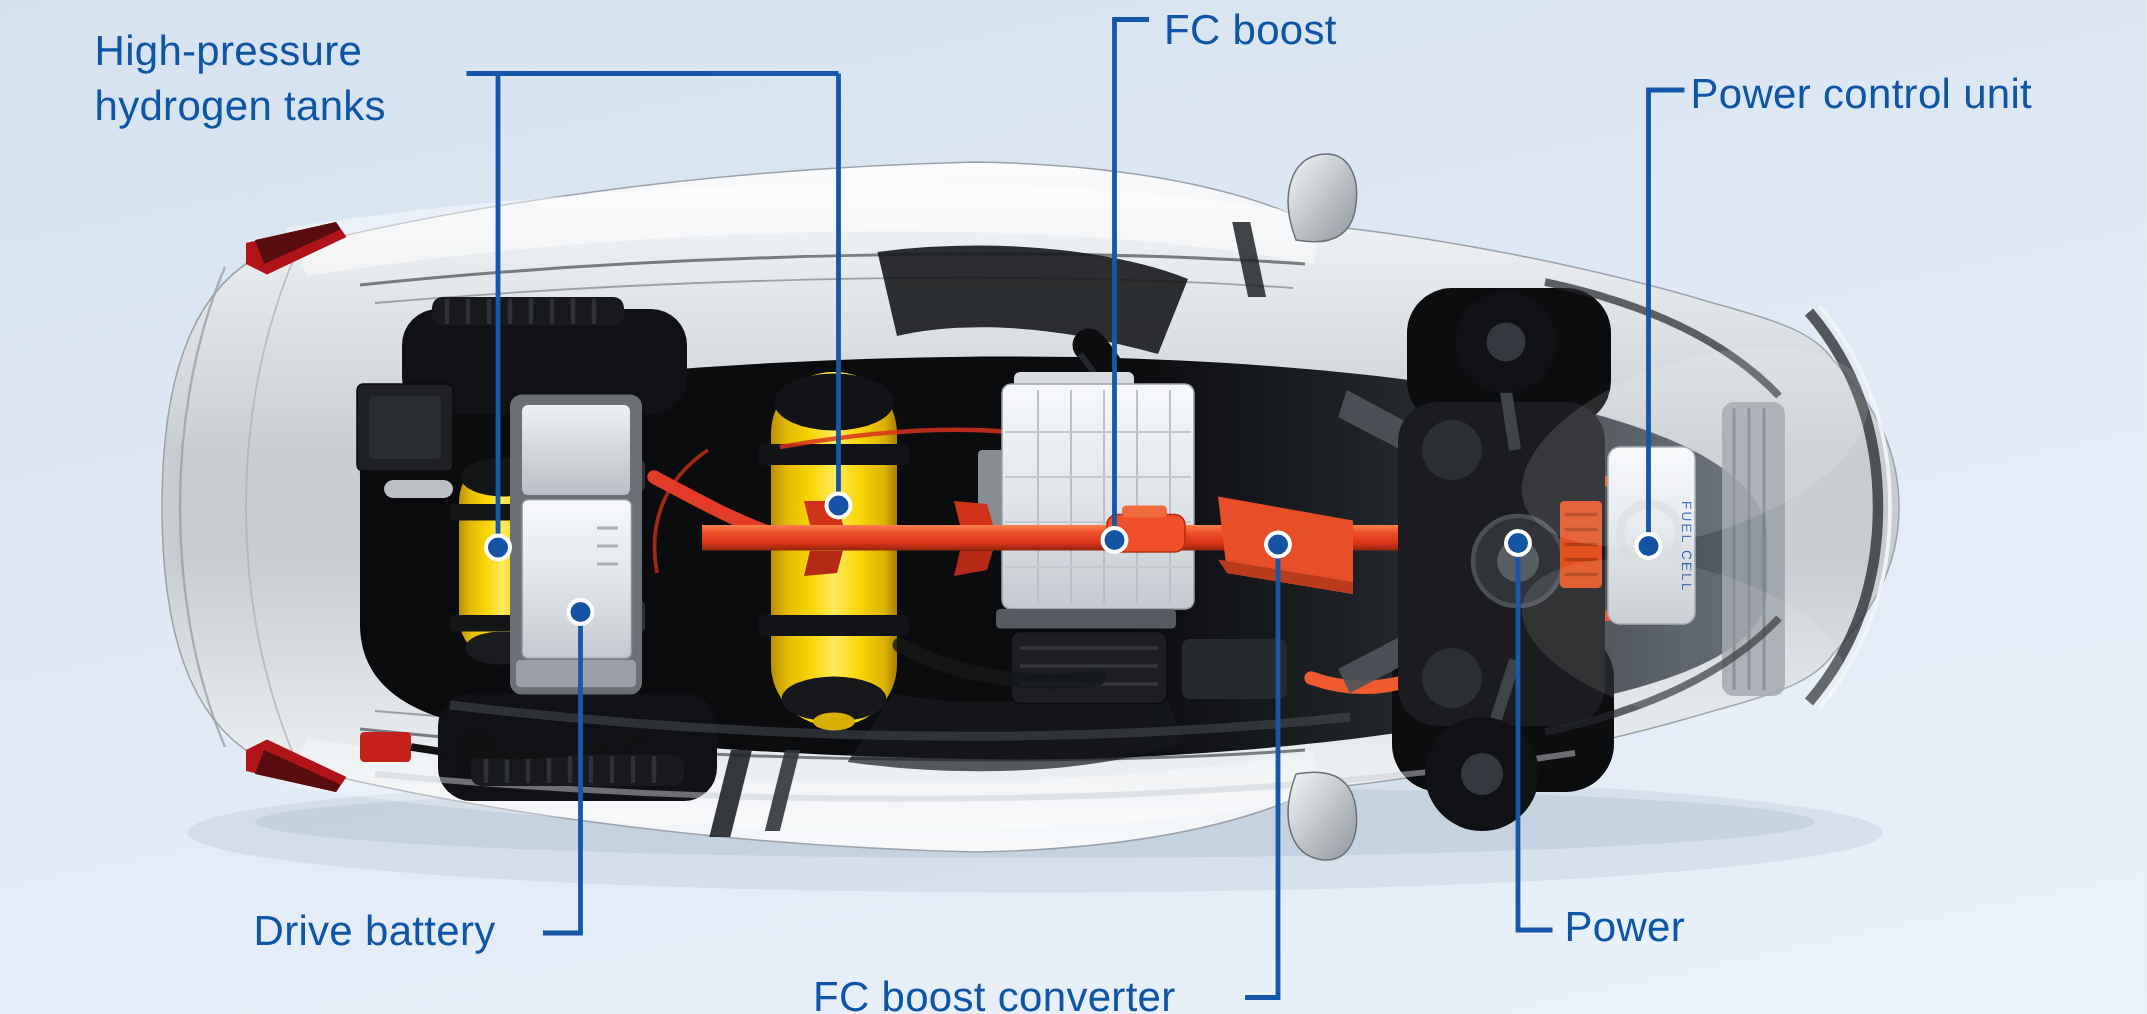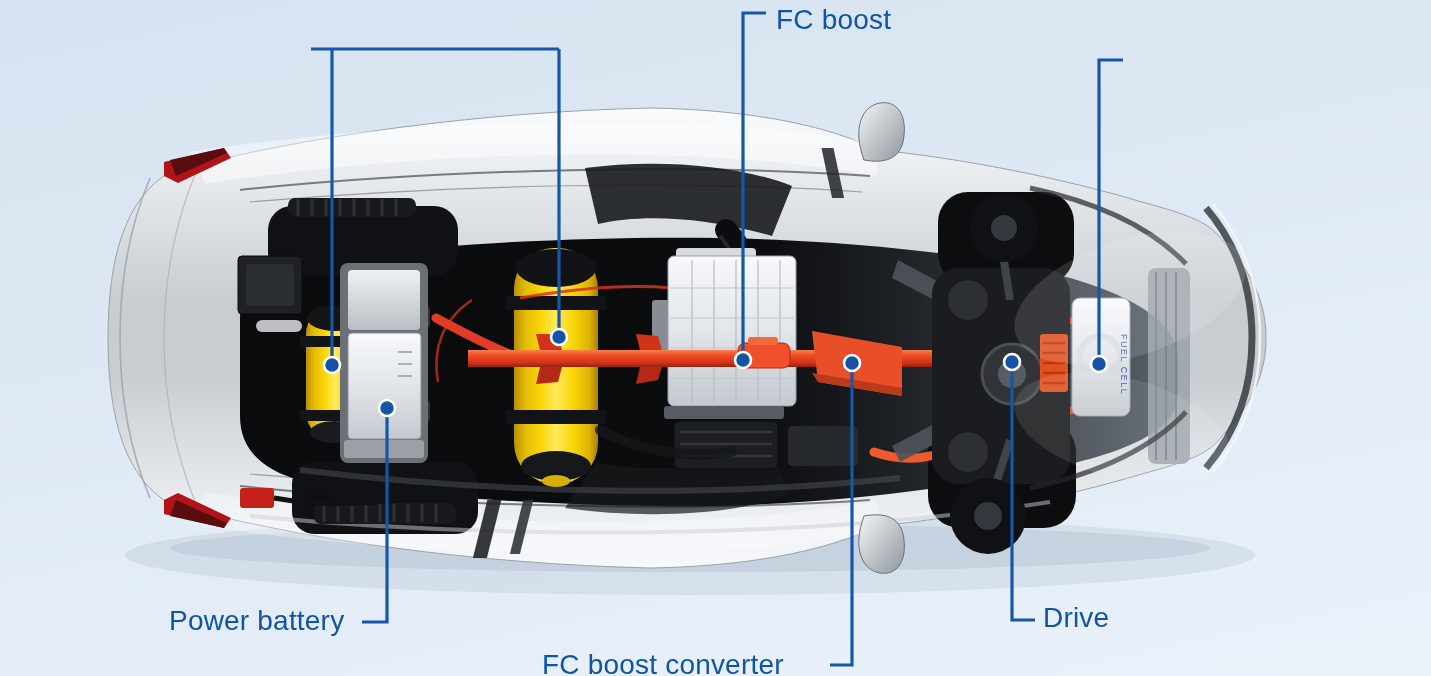--- a/index.html
+++ b/index.html
@@ -321,18 +321,20 @@
     </g>
     <circle class="dot" cx="332" cy="365" r="8"></circle>
     <circle class="dot" cx="559" cy="337" r="8"></circle>
     <circle class="dot" cx="387" cy="408" r="8"></circle>
     <circle class="dot" cx="743" cy="360" r="8"></circle>
     <circle class="dot" cx="852" cy="363" r="8"></circle>
     <circle class="dot" cx="1012" cy="362" r="8"></circle>
     <circle class="dot" cx="1099" cy="364" r="8"></circle>
   </svg>
 
+  <div class="lbl lbl-tanks">High-pressure hydrogen tanks</div>
   <div class="lbl lbl-fcstack">FC boost</div>
-  <div class="lbl lbl-battery">Power battery</div>
+  <div class="lbl lbl-pcu">Power control unit</div>
+  <div class="lbl lbl-battery">Drive battery</div>
   <div class="lbl lbl-boost">FC boost converter</div>
-  <div class="lbl lbl-motor">Drive</div>
+  <div class="lbl lbl-motor">Power</div>
 
 </div>
 
 </body></html>

